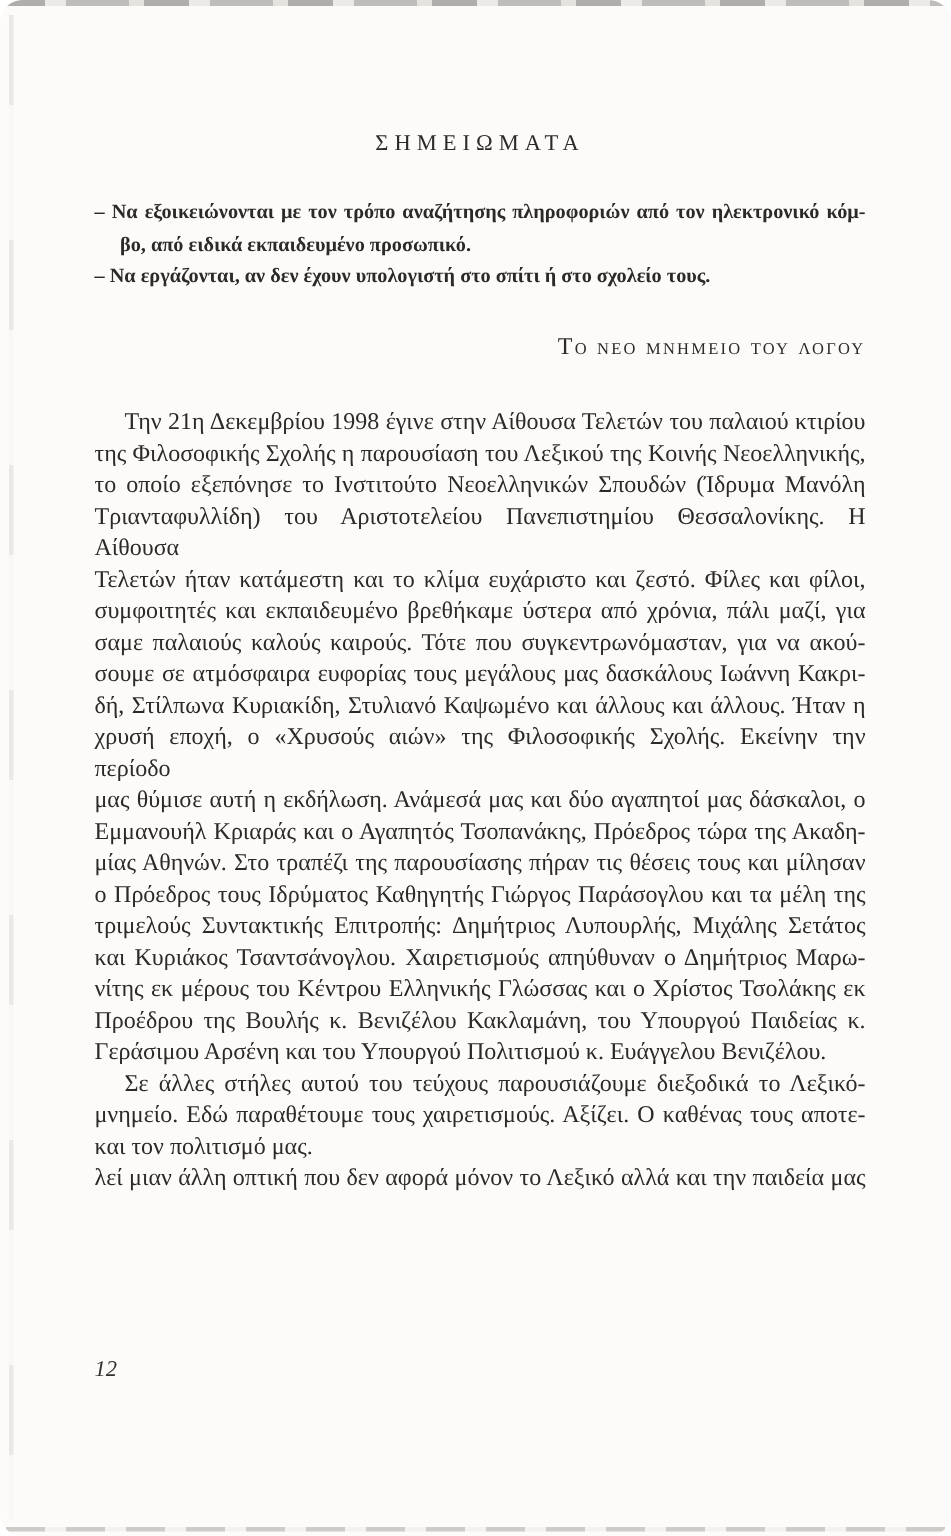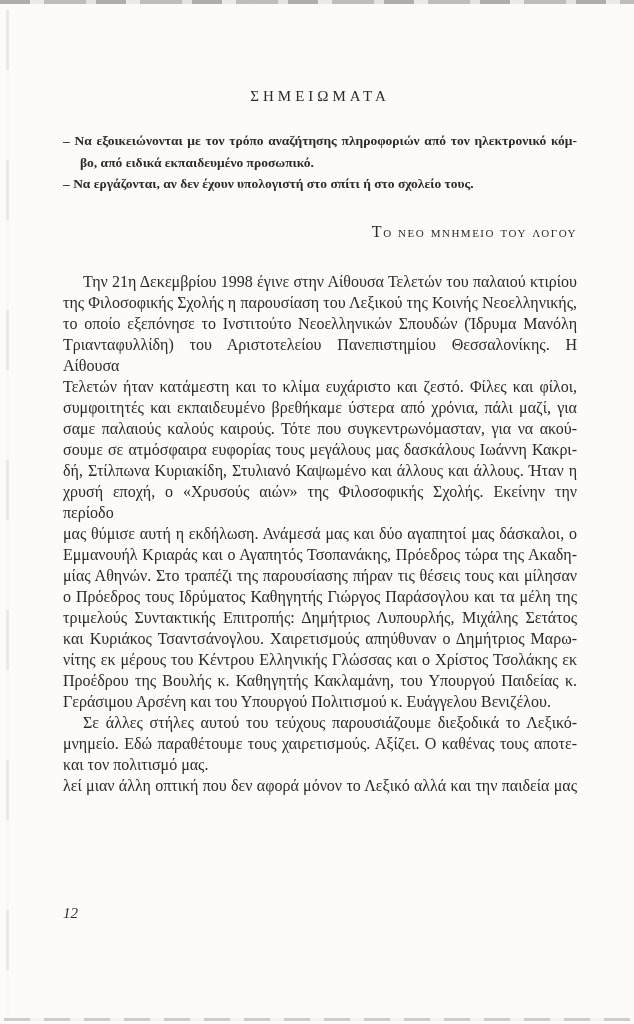--- a/index.html
+++ b/index.html
@@ -5,20 +5,21 @@
   html, body { margin: 0; padding: 0; background: #ffffff; }
   .page {
     position: relative;
     width: 634px;
     height: 1024px;
     margin: 0 auto;
     background: #fcfbf9;
     overflow: hidden;
     font-family: "Liberation Serif", "DejaVu Serif", serif;
     color: #2c2a26;
+    border-radius: 15px;
   }
   
   .edge-top {
     position: absolute; top: 0; left: 0; right: 0; height: 4px;
     background: repeating-linear-gradient(90deg, #8f8c88 0 30px, #e5e2de 30px 44px, #a5a29e 44px 86px, #ddd9d4 86px 96px);
     opacity: .7;
   }
   .edge-bottom {
     position: absolute; bottom: 3px; left: 4px; right: 4px; height: 3px;
     background: repeating-linear-gradient(90deg, #b5b2ae 0 26px, #efedea 26px 40px);
@@ -100,21 +101,21 @@
         <div class="tline">σουμε σε ατμόσφαιρα ευφορίας τους μεγάλους μας δασκάλους Ιωάννη Κακρι-</div>
         <div class="tline">δή, Στίλπωνα Κυριακίδη, Στυλιανό Καψωμένο και άλλους και άλλους. Ήταν η</div>
         <div class="tline">χρυσή εποχή, ο «Χρυσούς αιών» της Φιλοσοφικής Σχολής. Εκείνην την περίοδο</div>
         <div class="tline">μας θύμισε αυτή η εκδήλωση. Ανάμεσά μας και δύο αγαπητοί μας δάσκαλοι, ο</div>
         <div class="tline">Εμμανουήλ Κριαράς και ο Αγαπητός Τσοπανάκης, Πρόεδρος τώρα της Ακαδη-</div>
         <div class="tline">μίας Αθηνών. Στο τραπέζι της παρουσίασης πήραν τις θέσεις τους και μίλησαν</div>
         <div class="tline">ο Πρόεδρος τους Ιδρύματος Καθηγητής Γιώργος Παράσογλου και τα μέλη της</div>
         <div class="tline">τριμελούς Συντακτικής Επιτροπής: Δημήτριος Λυπουρλής, Μιχάλης Σετάτος</div>
         <div class="tline">και Κυριάκος Τσαντσάνογλου. Χαιρετισμούς απηύθυναν ο Δημήτριος Μαρω-</div>
         <div class="tline">νίτης εκ μέρους του Κέντρου Ελληνικής Γλώσσας και ο Χρίστος Τσολάκης εκ</div>
-        <div class="tline">Προέδρου της Βουλής κ. Καθηγητής Κακλαμάνη, του Υπουργού Παιδείας κ.</div>
+        <div class="tline">Προέδρου της Βουλής κ. Βενιζέλου Κακλαμάνη, του Υπουργού Παιδείας κ.</div>
         <div class="tline last">Γεράσιμου Αρσένη και του Υπουργού Πολιτισμού κ. Ευάγγελου Βενιζέλου.</div>
       </div>
     <div class="para">
         <div class="tline first">Σε άλλες στήλες αυτού του τεύχους παρουσιάζουμε διεξοδικά το Λεξικό-</div>
         <div class="tline">μνημείο. Εδώ παραθέτουμε τους χαιρετισμούς. Αξίζει. Ο καθένας τους αποτε-</div>
         <div class="tline last">και τον πολιτισμό μας.</div>
         <div class="tline">λεί μιαν άλλη οπτική που δεν αφορά μόνον το Λεξικό αλλά και την παιδεία μας</div>
       </div>
   </div>
 

